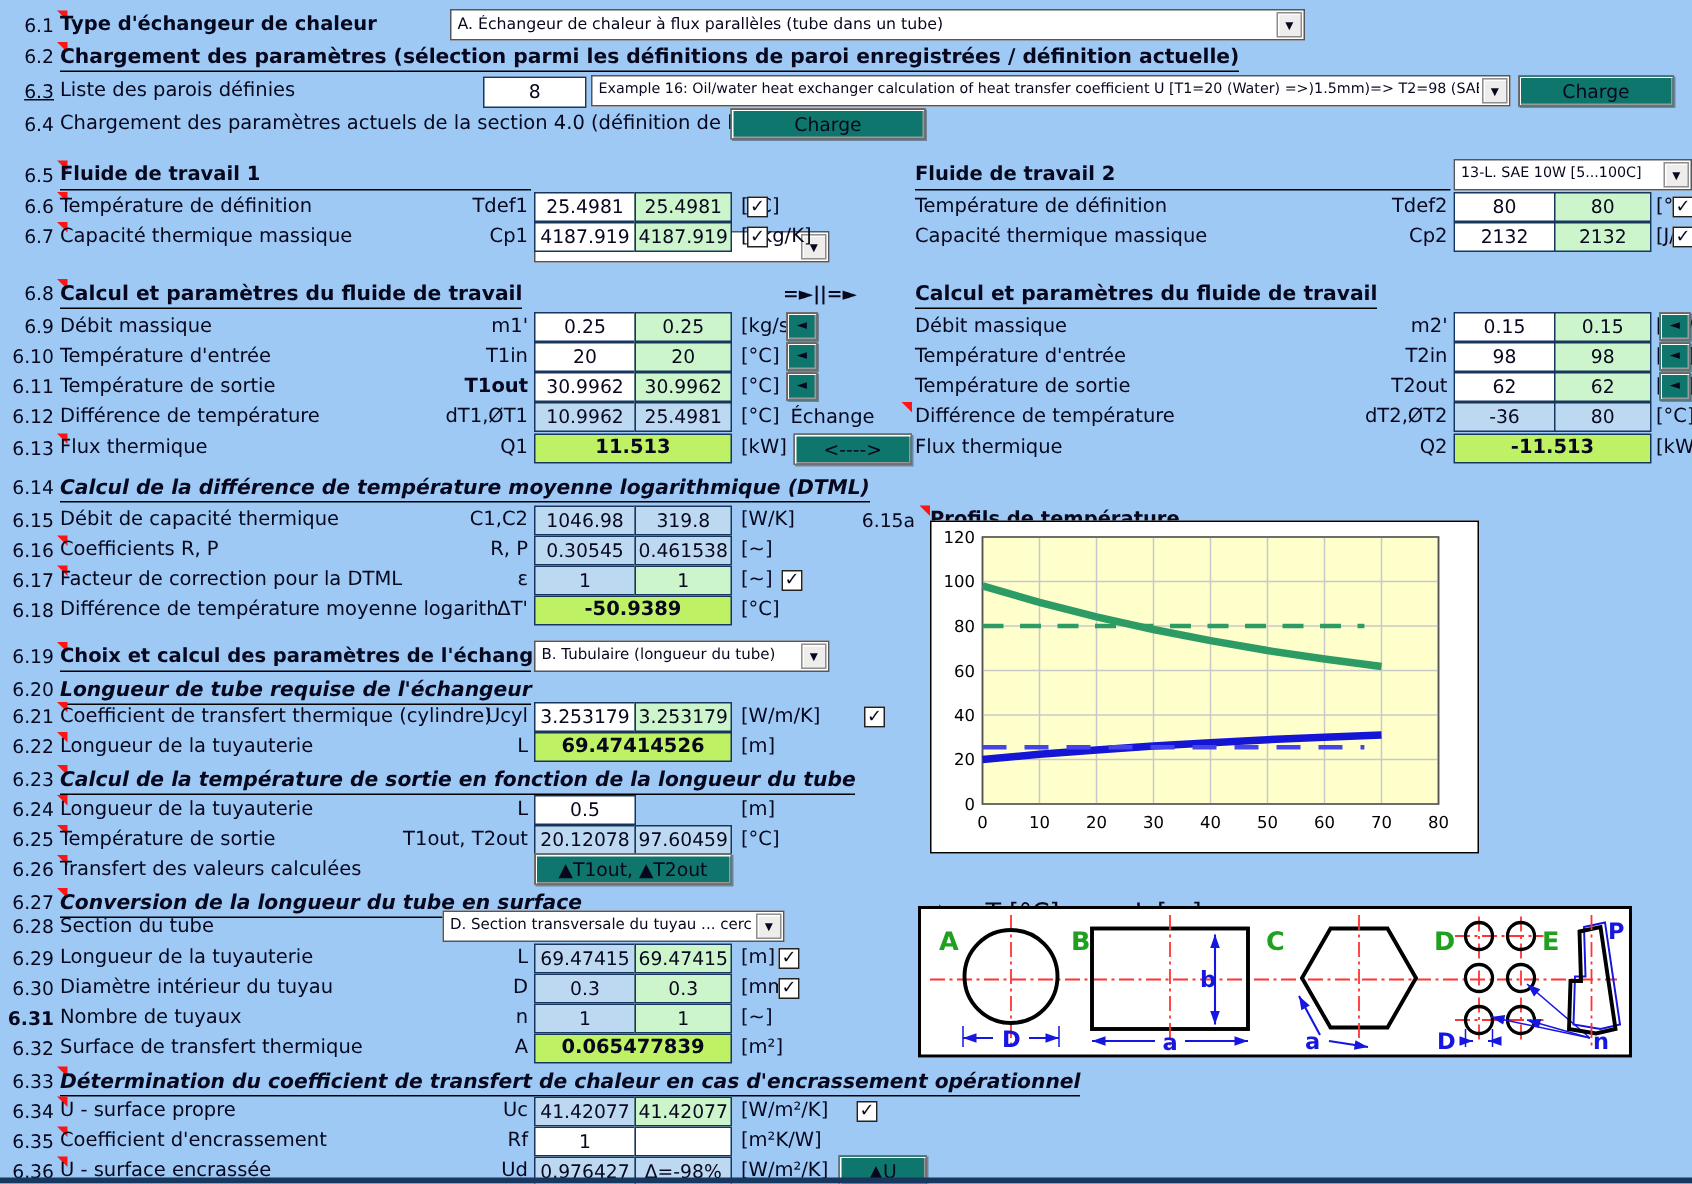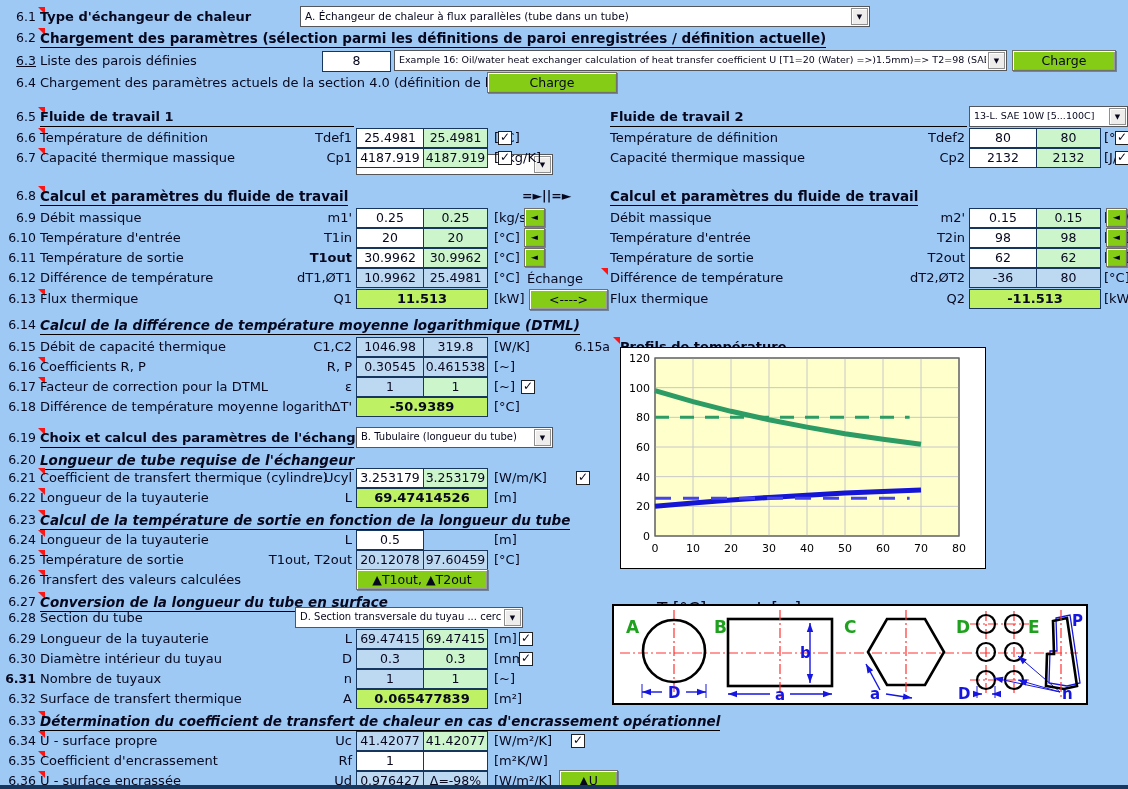--- a/index.html
+++ b/index.html
@@ -12,21 +12,21 @@
   .it{font-style:italic;}
   .ul{border-bottom:1px solid #000;padding-bottom:2px;}
   .sym{width:118px;text-align:right;}
   .cell{position:absolute;height:20px;border:1px solid #16365d;box-sizing:border-box;
         text-align:center;font-size:12.5px;line-height:17px;overflow:hidden;}
   .cw{background:#ffffff}.cg{background:#ccf5cc}.cb2{background:#bdd9f2}
   .merged{font-weight:bold;background:#bef264;font-size:13px;}
   .unit{font-size:13px;}
   .cbx{position:absolute;width:14px;height:14px;background:#fff;border:1px solid #222;
        box-sizing:border-box;}
-  .btn{position:absolute;background:#84cc16;border:1px solid #707070;
+  .btn{position:absolute;background:#0f766e;border:1px solid #707070;
        box-shadow:inset 1px 1px 0 #ffffff, inset -1px -1px 0 #9a9a9a, 1px 1px 0 rgba(50,50,50,.45);
        font-size:12.5px;text-align:center;box-sizing:border-box;cursor:default;}
   .abtn{font-size:9px;}
   .dd{position:absolute;height:21px;background:#fff;border:1px solid #55565a;box-sizing:border-box;}
   .dd .txt{position:absolute;left:4px;top:3px;right:20px;overflow:hidden;white-space:nowrap;}
   .dd .ar{position:absolute;right:1px;top:1px;bottom:1px;width:17px;background:#efedeb;
           border:1px solid #8f8f8f;box-shadow:inset 1px 1px 0 #fff;font-size:7px;
           text-align:center;line-height:17px;box-sizing:border-box;}
   .mk{position:absolute;width:0;height:0;border-top:7px solid #ff1414;border-left:7px solid transparent;}
   .chartbox{position:absolute;background:#fff;border:1px solid #000;}

